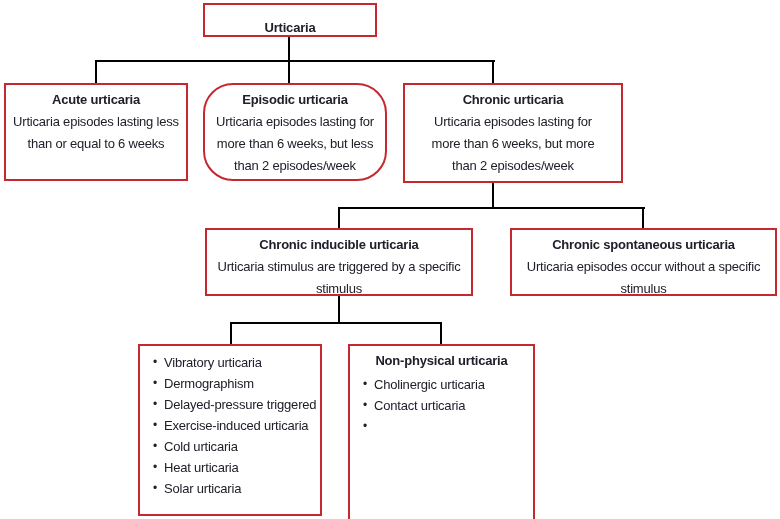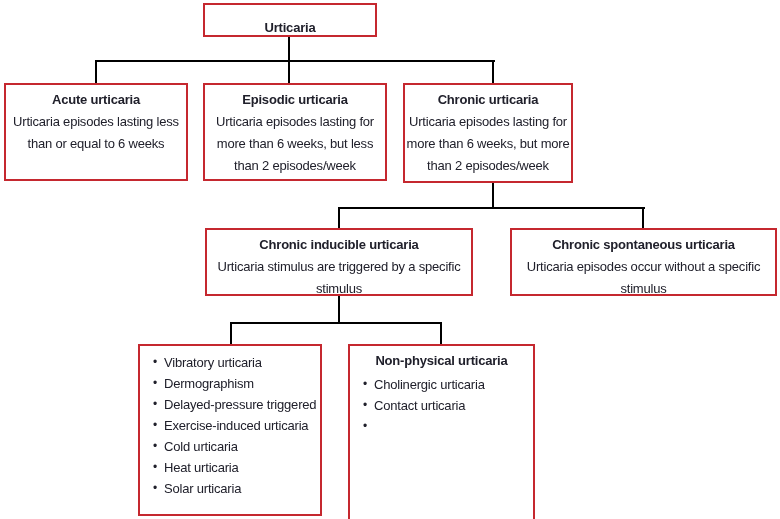--- a/index.html
+++ b/index.html
@@ -83,28 +83,28 @@
   <div class="node root-node" style="left:203px; top:3px; width:174px; height:34px;">
     <div class="title">Urticaria</div>
   </div>
 
   <div class="node" style="left:4px; top:83px; width:184px; height:98px;">
     <div class="title">Acute urticaria</div>
     <div class="line">Urticaria episodes lasting less</div>
     <div class="line">than or equal to 6 weeks</div>
   </div>
 
-  <div class="node" style="left:203px; top:83px; width:184px; height:98px;">
+  <div class="node" style="left:203px; top:83px; width:184px; height:98px;border-radius:30px;">
     <div class="title">Episodic urticaria</div>
     <div class="line">Urticaria episodes lasting for</div>
     <div class="line">more than 6 weeks, but less</div>
     <div class="line">than 2 episodes/week</div>
   </div>
 
-  <div class="node" style="left:403px; top:83px; width:170px; height:100px;">
+  <div class="node" style="left:403px; top:83px; width:220px; height:100px;">
     <div class="title">Chronic urticaria</div>
     <div class="line">Urticaria episodes lasting for</div>
     <div class="line">more than 6 weeks, but more</div>
     <div class="line">than 2 episodes/week</div>
   </div>
 
   <div class="node" style="left:205px; top:228px; width:268px; height:68px;">
     <div class="title">Chronic inducible urticaria</div>
     <div class="line">Urticaria stimulus are triggered by a specific</div>
     <div class="line">stimulus</div>

